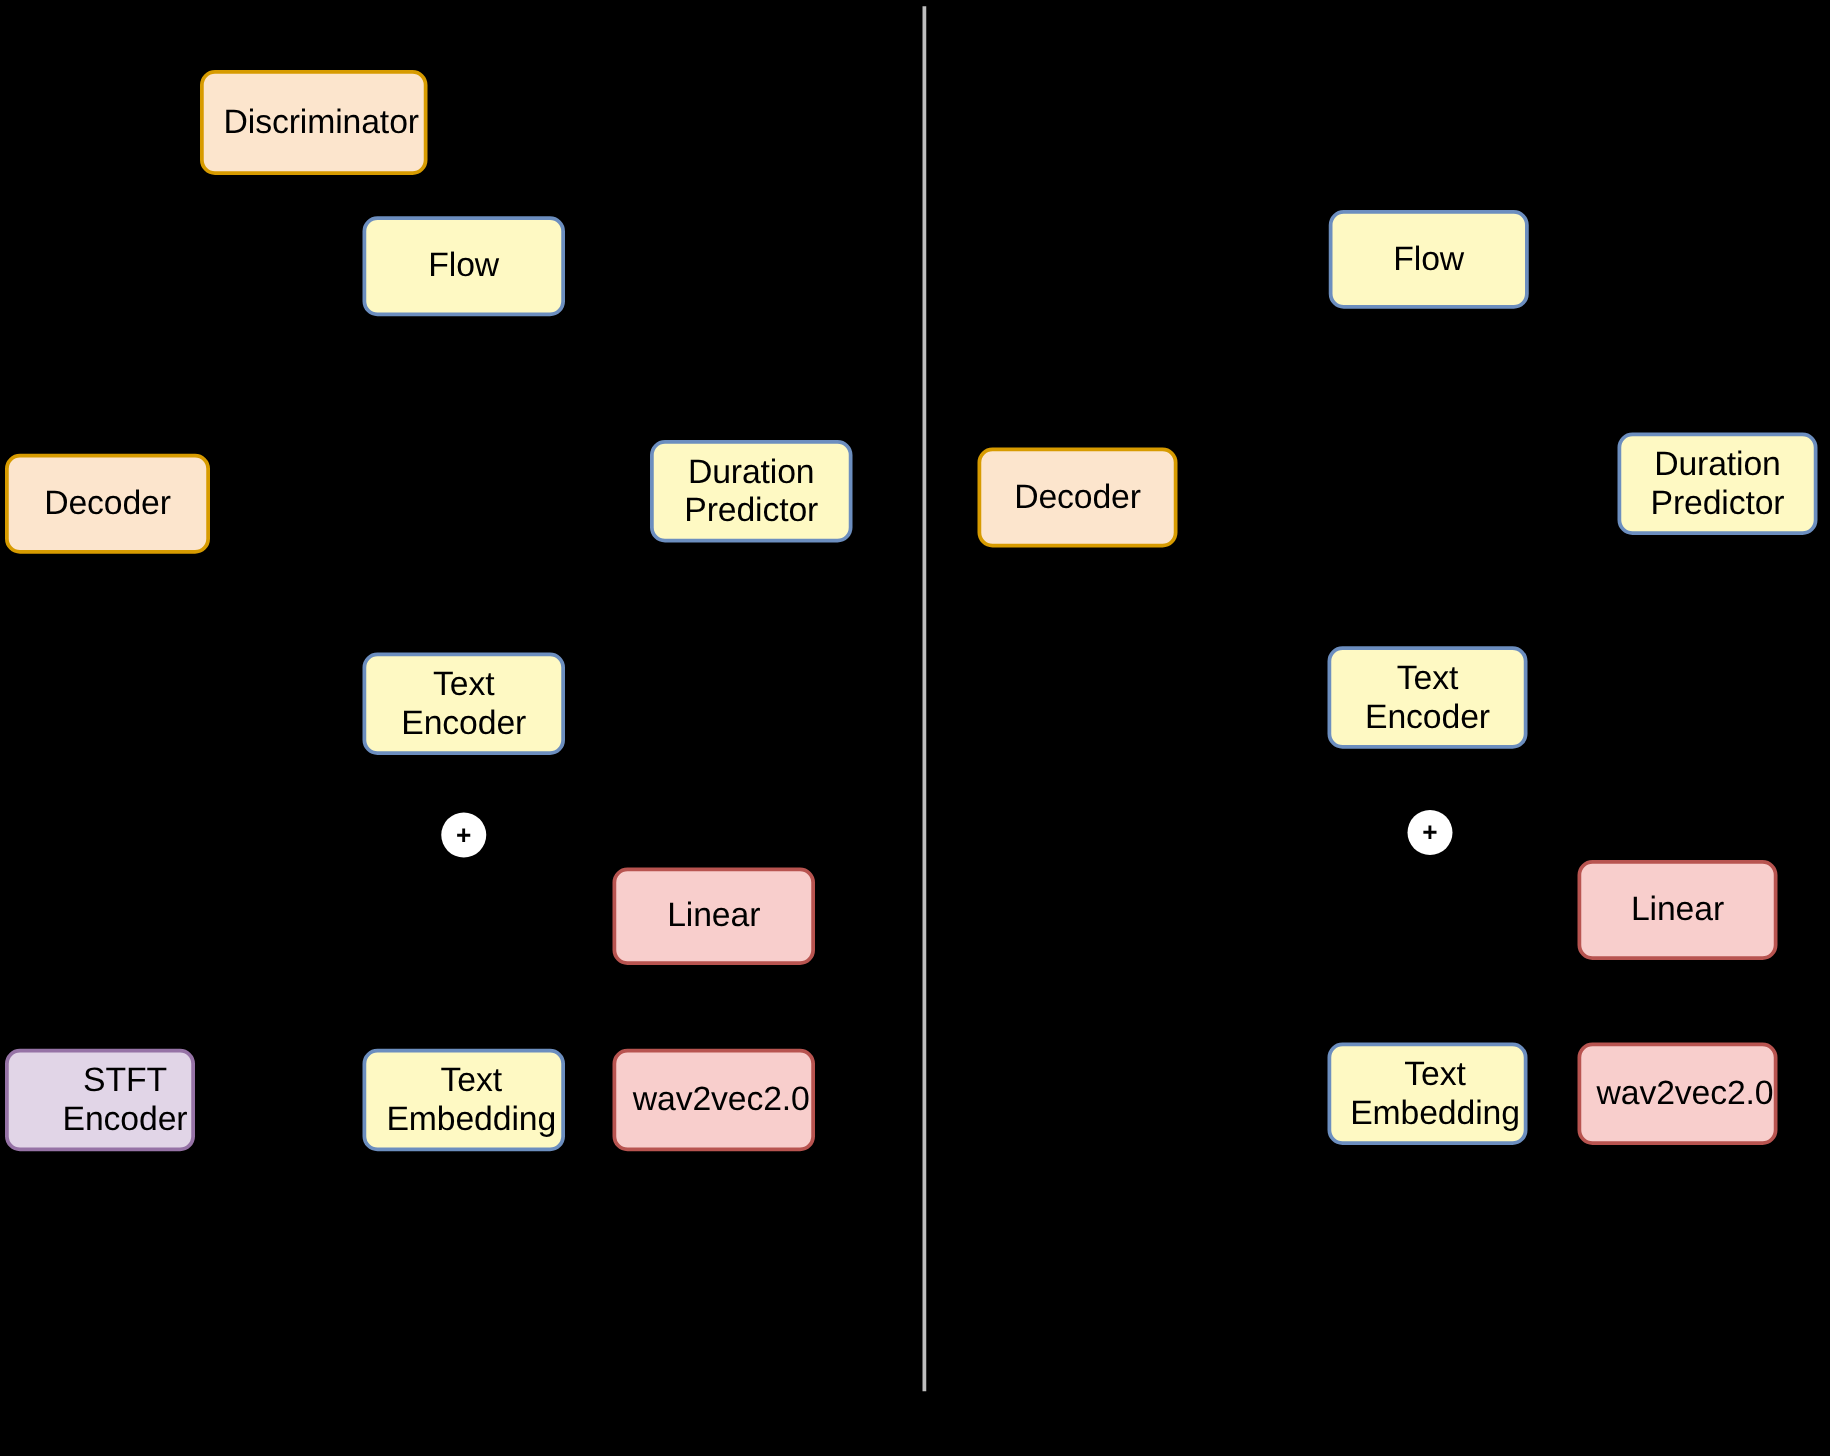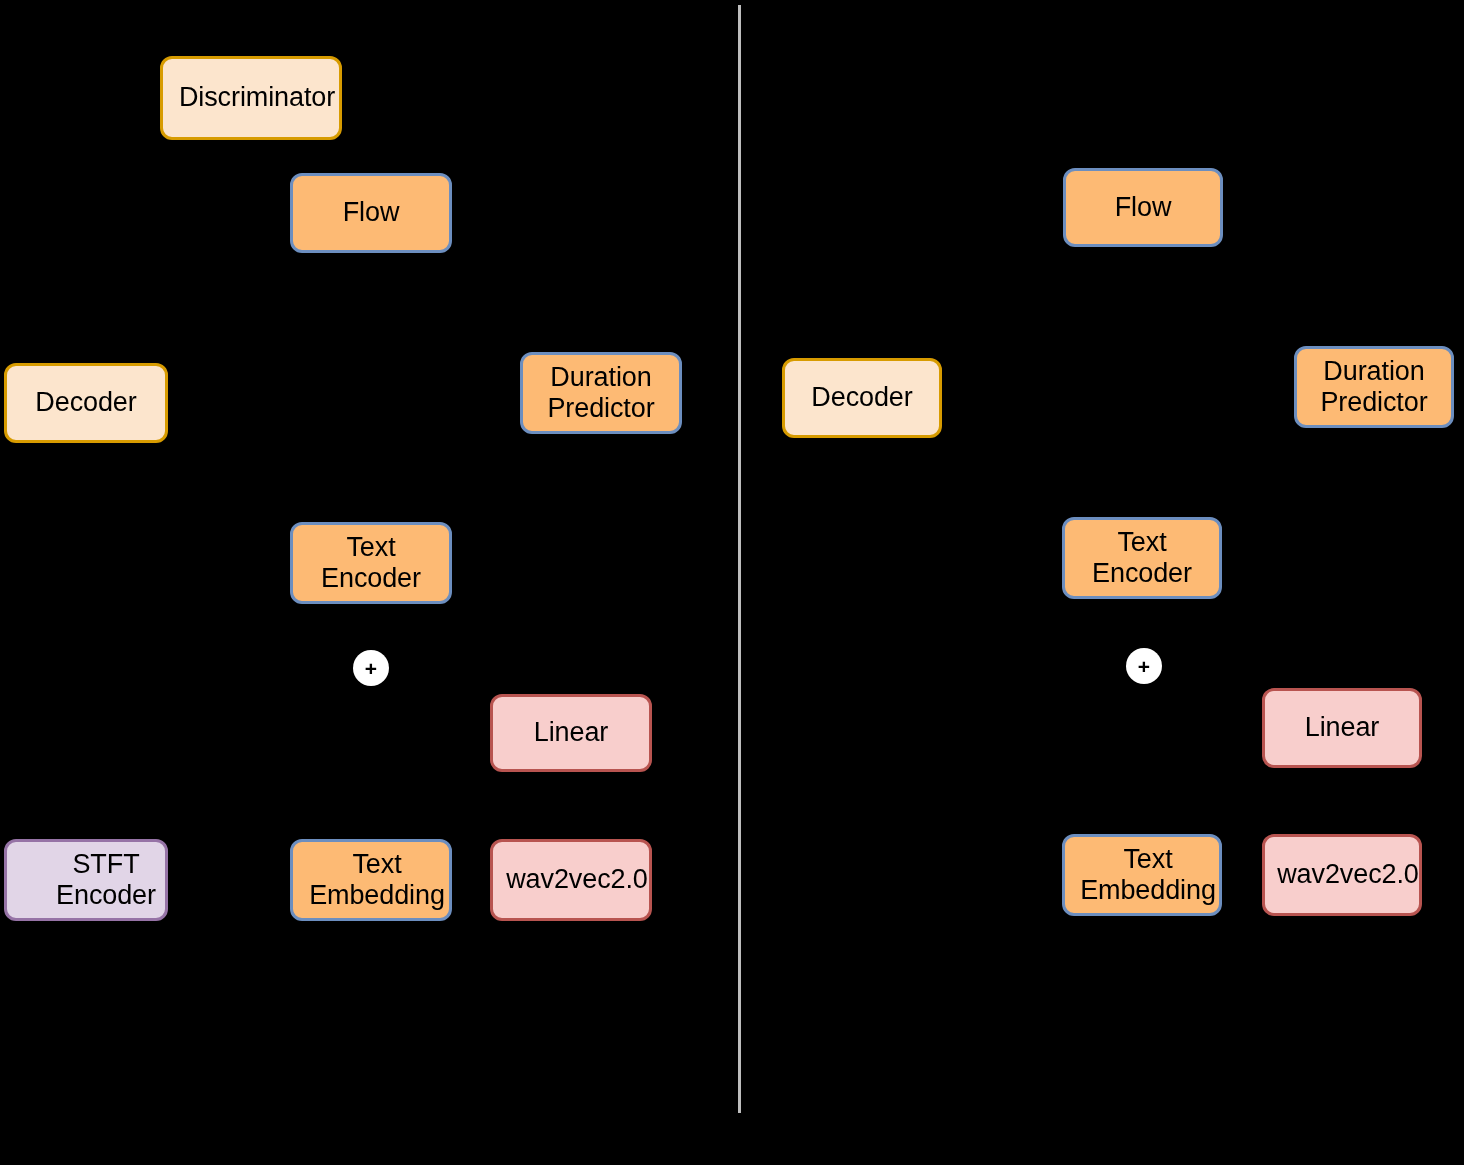--- a/index.html
+++ b/index.html
@@ -31,21 +31,21 @@
     font-size: 27px;
     line-height: 1.16;
     white-space: nowrap;
     letter-spacing: -0.1px;
   }
   .node .label {
     display: block;
     white-space: pre;
   }
   
-  .fill-blue   { background: #fdba74; border-color: #6C8EBF; }
+  .fill-blue   { background: #fef9c3; border-color: #6C8EBF; }
   .fill-orange { background: #FCE5CD; border-color: #D79B00; }
   .fill-red    { background: #F8CECC; border-color: #B85450; text-align: right; }
   .fill-purple { background: #E1D5E7; border-color: #9673A6; }
 
   
   .overflow { overflow: visible; padding-left: 12px; }
 
   .plus-node {
     position: absolute;
     box-sizing: border-box;
@@ -85,21 +85,21 @@
         <span class="label">Duration
 Predictor</span>
       </div>
       <div class="node fill-blue" style="left: 290px; top: 522px; width: 162px; height: 82px;">
         <span class="label">Text
 Encoder</span>
       </div>
       <div class="node fill-red" style="left: 490px; top: 694px; width: 162px; height: 78px;">
         <span class="label">Linear</span>
       </div>
-      <div class="node fill-purple" style="left: 4px; top: 839px; width: 164px; height: 82px; padding-left: 40px;">
+      <div class="node fill-purple" style="left: 4px; top: 839px; width: 152px; height: 82px; padding-left: 40px;">
         <span class="label">STFT
 Encoder</span>
       </div>
       <div class="node fill-blue overflow" style="left: 290px; top: 839px; width: 162px; height: 82px;">
         <span class="label">Text
 Embedding</span>
       </div>
       <div class="node fill-red overflow" style="left: 490px; top: 839px; width: 162px; height: 82px;">
         <span class="label">wav2vec2.0</span>
       </div>

